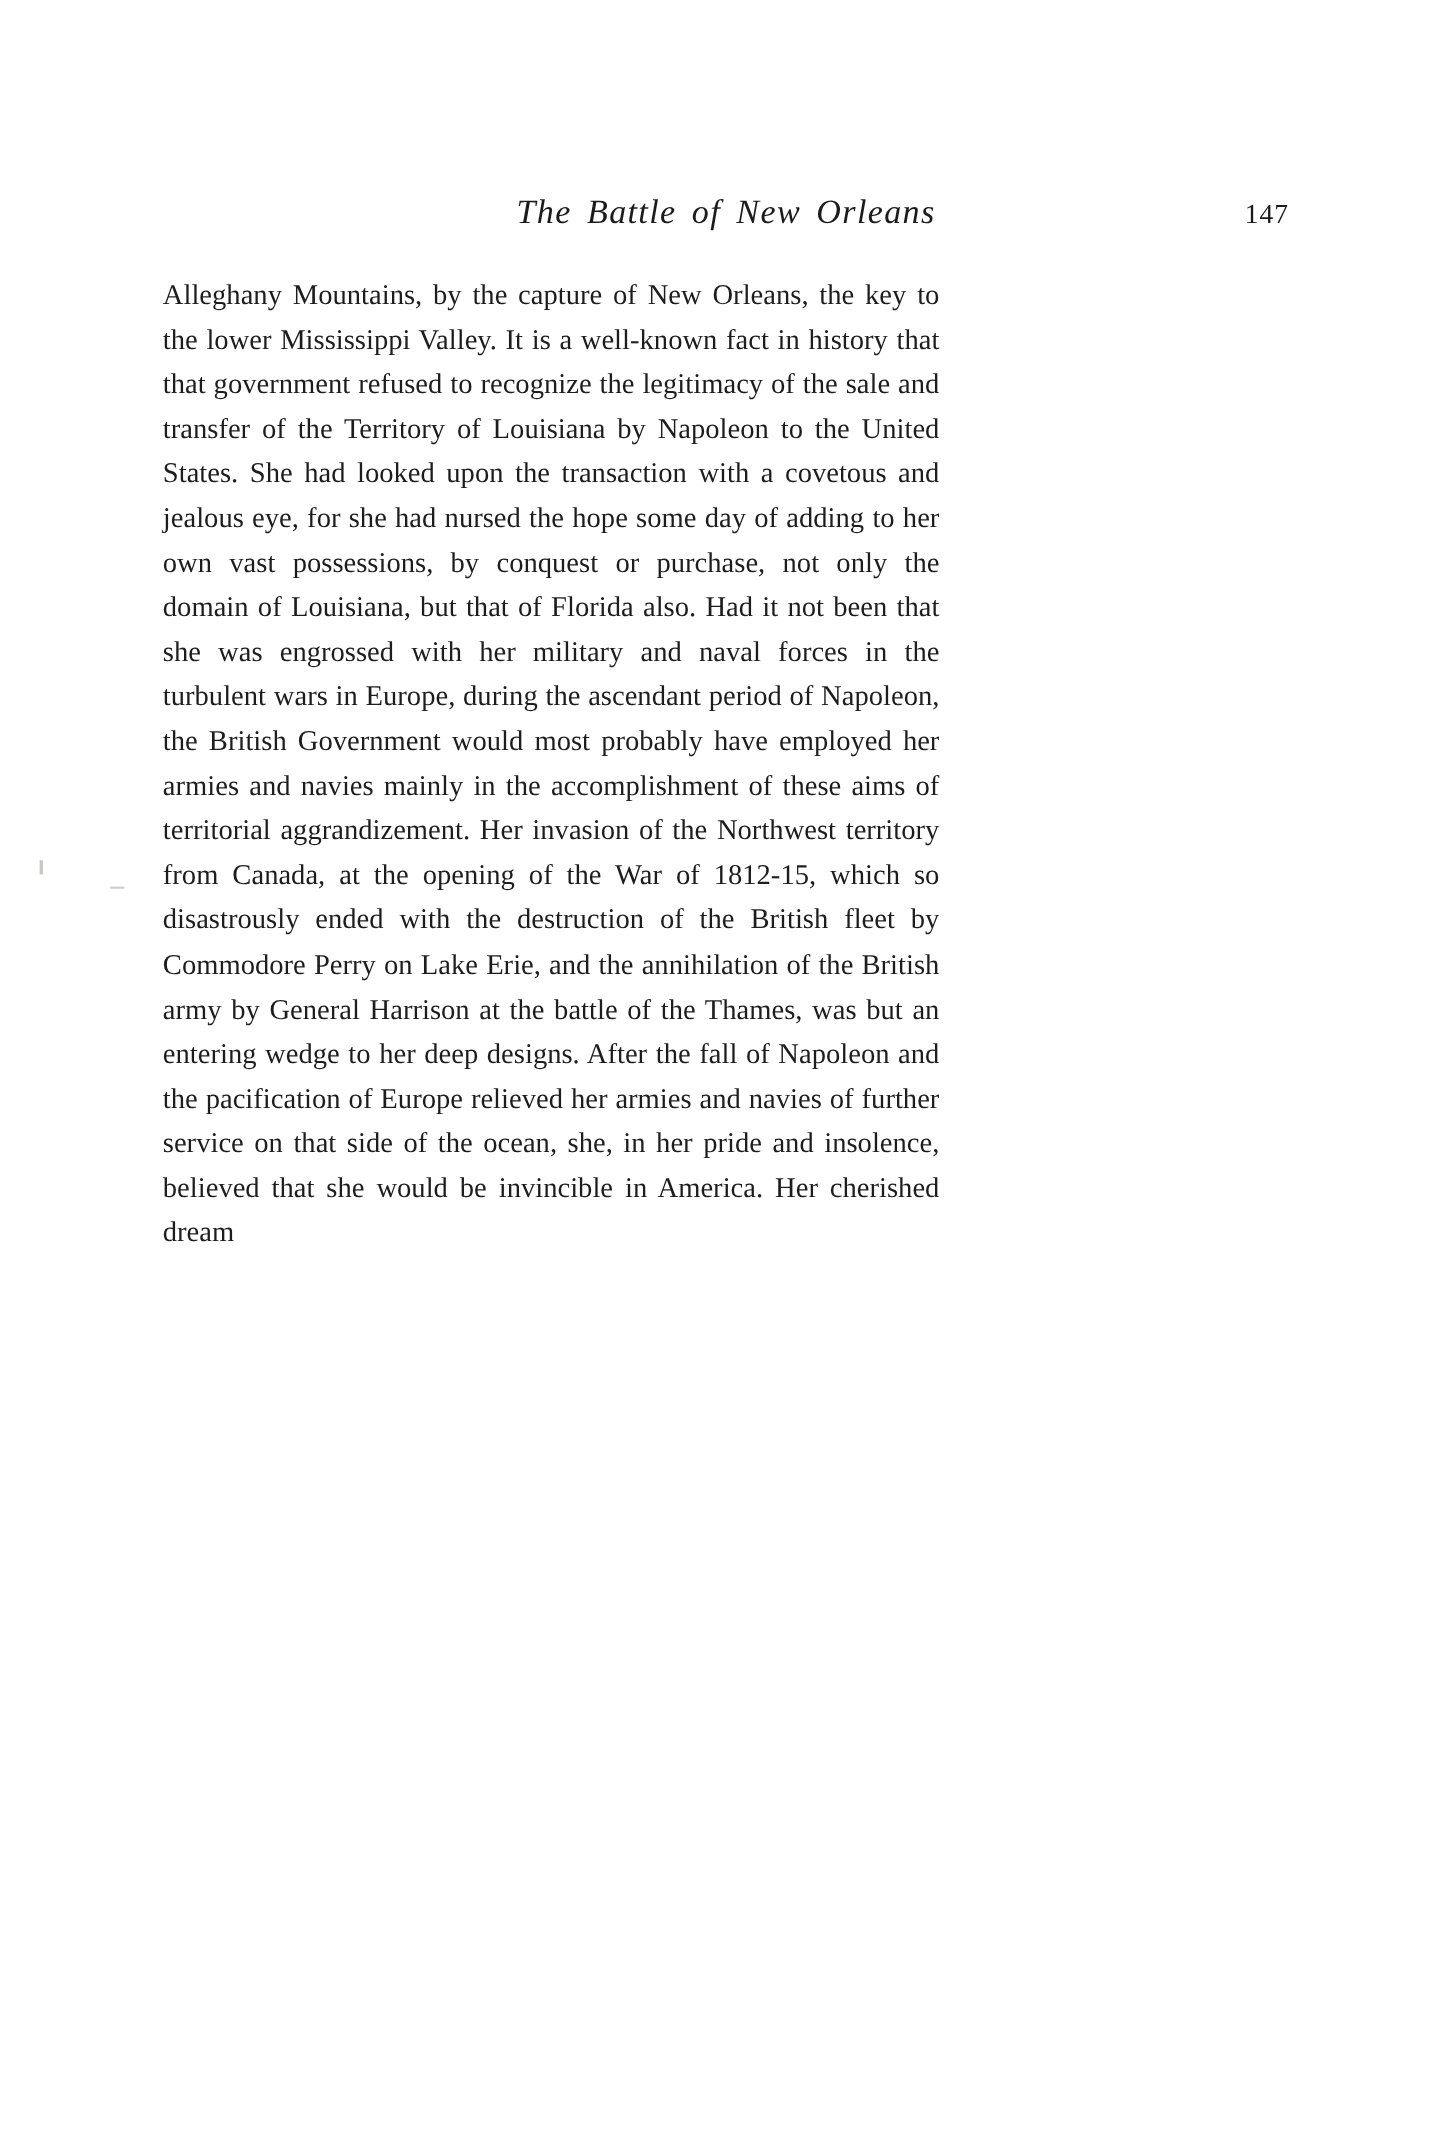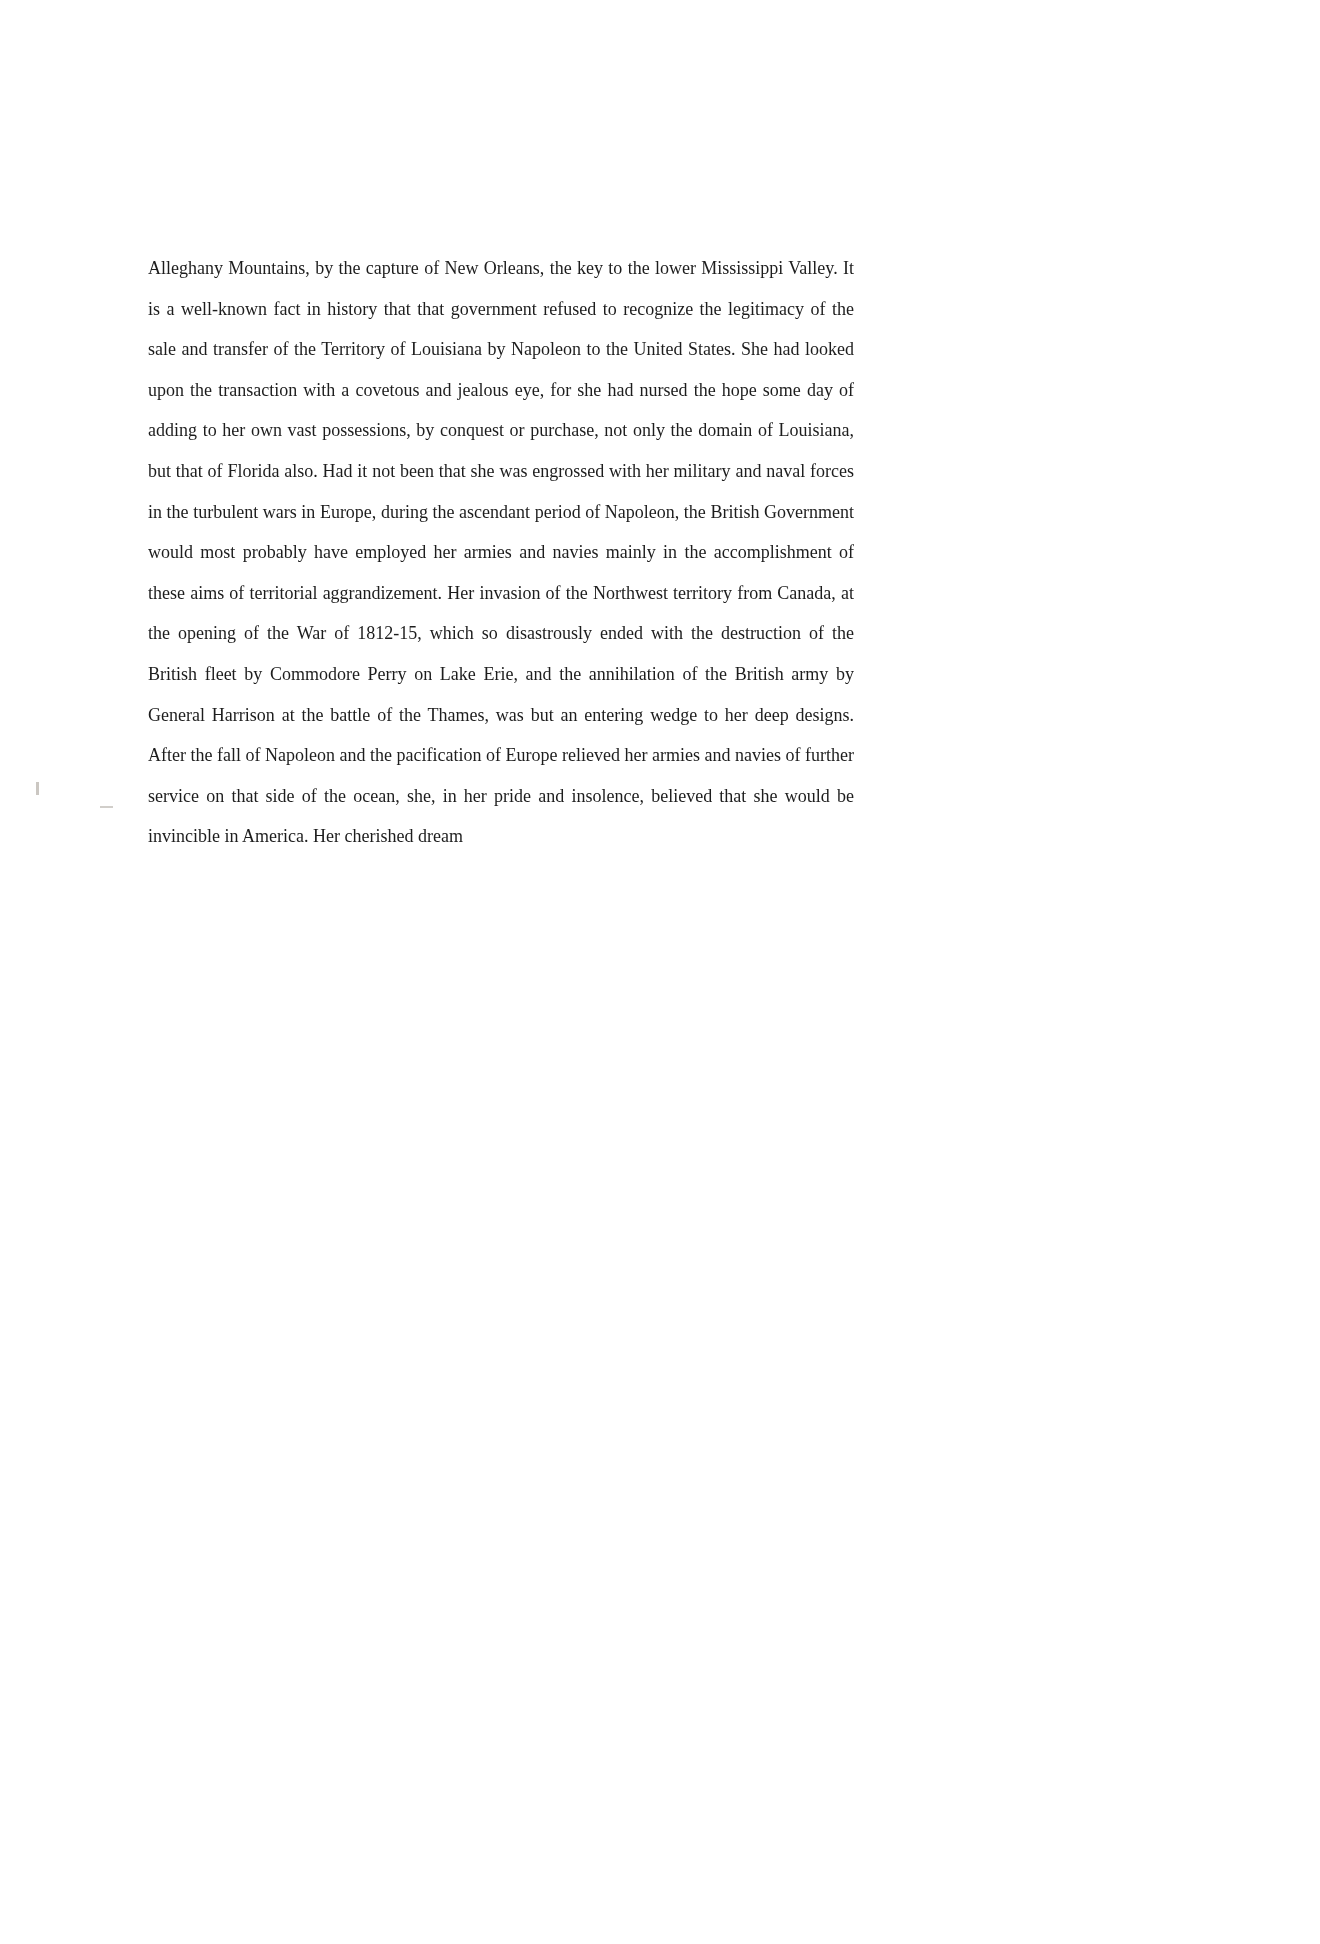--- a/index.html
+++ b/index.html
@@ -45,21 +45,21 @@
     letter-spacing: 1px;
     color: #1b1b1b;
     min-width: 60px;
     text-align: right;
   }
   .body-text {
     position: absolute;
     top: 248px;
     left: 148px;
     width: 706px;
-    font-size: 18px;
+    font-size: 26px;
     line-height: 40.6px;
     text-align: justify;
     text-justify: inter-word;
     color: #1d1d1d;
     -webkit-hyphens: none;
     hyphens: none;
   }
   .body-text p {
     margin: 0;
     text-indent: 0;
@@ -82,20 +82,26 @@
     width: 13px;
     height: 2px;
     opacity: 0.65;
   }
 </style>
 </head>
 <body>
 
 <div class="page">
 
+  <div class="header">
+    <div class="header-title">
+      <span class="w">The</span><span class="w">Battle</span><span class="w">of</span><span class="w">New</span><span class="w">Orleans</span>
+    </div>
+    <div class="page-number">147</div>
+  </div>
 
   <div class="body-text">
     <p>Alleghany Mountains, by the capture of New Orleans, the key to the lower Mississippi Valley. It is a well-known fact in history that that government refused to recognize the legitimacy of the sale and transfer of the Territory of Louisiana by Napoleon to the United States. She had looked upon the transaction with a covetous and jealous eye, for she had nursed the hope some day of adding to her own vast possessions, by conquest or purchase, not only the domain of Louisiana, but that of Florida also.  Had it not been that she was engrossed with her military and naval forces in the turbulent wars in Europe, during the ascendant period of Napoleon, the British Government would most probably have employed her armies and navies mainly in the accomplishment of these aims of territorial aggrandizement.  Her invasion of the Northwest territory from Canada, at the opening of the War of 1812-15, which so disastrously ended with the destruction of the British fleet by Commodore Perry on Lake Erie, and the annihilation of the British army by General Harrison at the battle of the Thames, was but an entering wedge to her deep designs.  After the fall of Napoleon and the pacification of Europe relieved her armies and navies of further service on that side of the ocean, she, in her pride and insolence, believed that she would be invincible in America.  Her cherished dream</p>
   </div>
 
   <div class="speck speck-a"></div>
   <div class="speck speck-b"></div>
 
 </div>
 

